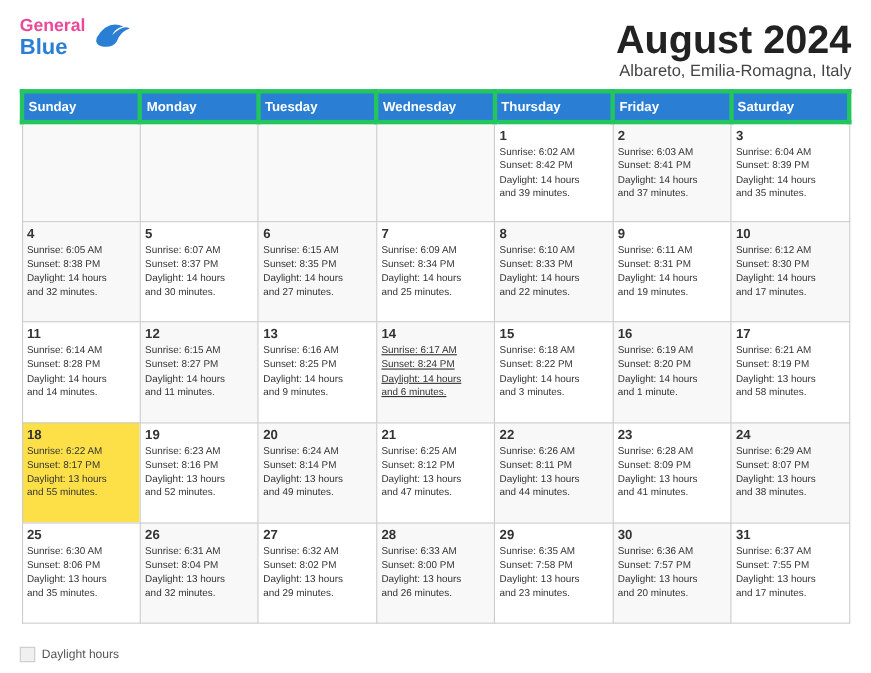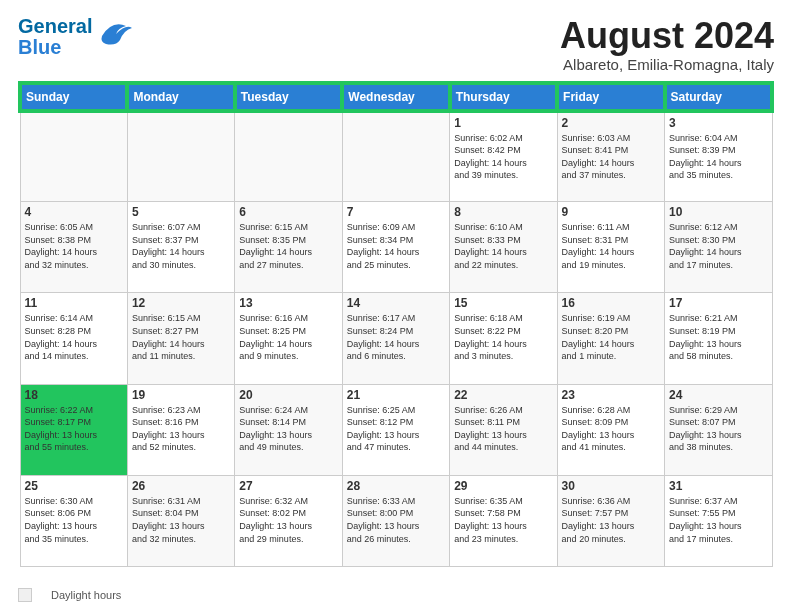--- a/index.html
+++ b/index.html
@@ -84,39 +84,38 @@
       font-size: 9px;
       color: #333;
       line-height: 1.4;
     }
     .footer {
       display: flex;
       align-items: center;
       margin-top: 21px;
       font-size: 11px;
       color: #555;
-      gap: 13px;
     }
     .footer-box {
       width: 14px;
       height: 14px;
       background: #f0f0f0;
       border: 1px solid #ccc;
       margin-right: 6px;
     }
   </style>
 </head>
 <body>
 
 <div class="page">
   <div class="header">
     <div class="logo-wrapper">
       <div class="logo-row">
         <div style="display:flex;flex-direction:column;line-height:1.05;">
-          <span style="font-size:20px;font-weight:bold;color:#0369a1;">General</span>
+          <span style="font-size:16px;font-weight:bold;color:#ec4899;">General</span>
           <span style="font-size:20px;font-weight:bold;color:#2a7fd4;">Blue</span>
         </div>
         <svg width="36" height="30" viewBox="0 0 36 30" style="margin-left:2px;margin-top:-8px;">
           <path d="M4 18 Q14 2 28 8 Q20 10 18 16 Q28 6 34 10 Q26 12 22 22 Q18 28 8 26 Q2 24 4 18Z" fill="#2a7fd4"></path>
         </svg>
       </div>
     </div>
     <div class="title-area">
       <div class="month-title">August 2024</div>
       <div class="subtitle">Albareto, Emilia-Romagna, Italy</div>
@@ -231,21 +230,21 @@
           </td>
           <td>
             <span class="day-num">13</span>
             <div class="day-info" style="white-space: pre-line;">Sunrise: 6:16 AM
 Sunset: 8:25 PM
 Daylight: 14 hours
 and 9 minutes.</div>
           </td>
           <td style="background: rgb(248, 248, 248);">
             <span class="day-num">14</span>
-            <div class="day-info" style="white-space: pre-line;">Sunrise: 6:17 AM
+            <div class="day-info" style="white-space: pre-line; text-decoration: underline;">Sunrise: 6:17 AM
 Sunset: 8:24 PM
 Daylight: 14 hours
 and 6 minutes.</div>
           </td>
           <td>
             <span class="day-num">15</span>
             <div class="day-info" style="white-space: pre-line;">Sunrise: 6:18 AM
 Sunset: 8:22 PM
 Daylight: 14 hours
 and 3 minutes.</div>
@@ -259,21 +258,21 @@
           </td>
           <td>
             <span class="day-num">17</span>
             <div class="day-info" style="white-space: pre-line;">Sunrise: 6:21 AM
 Sunset: 8:19 PM
 Daylight: 13 hours
 and 58 minutes.</div>
           </td>
         </tr>
         <tr>
-          <td style="background: #22c55e; margin-top: 21px;">
+          <td style="background: #fde047; margin-top: 21px;">
             <span class="day-num">18</span>
             <div class="day-info" style="white-space: pre-line;">Sunrise: 6:22 AM
 Sunset: 8:17 PM
 Daylight: 13 hours
 and 55 minutes.</div>
           </td>
           <td>
             <span class="day-num">19</span>
             <div class="day-info" style="white-space: pre-line;">Sunrise: 6:23 AM
 Sunset: 8:16 PM

